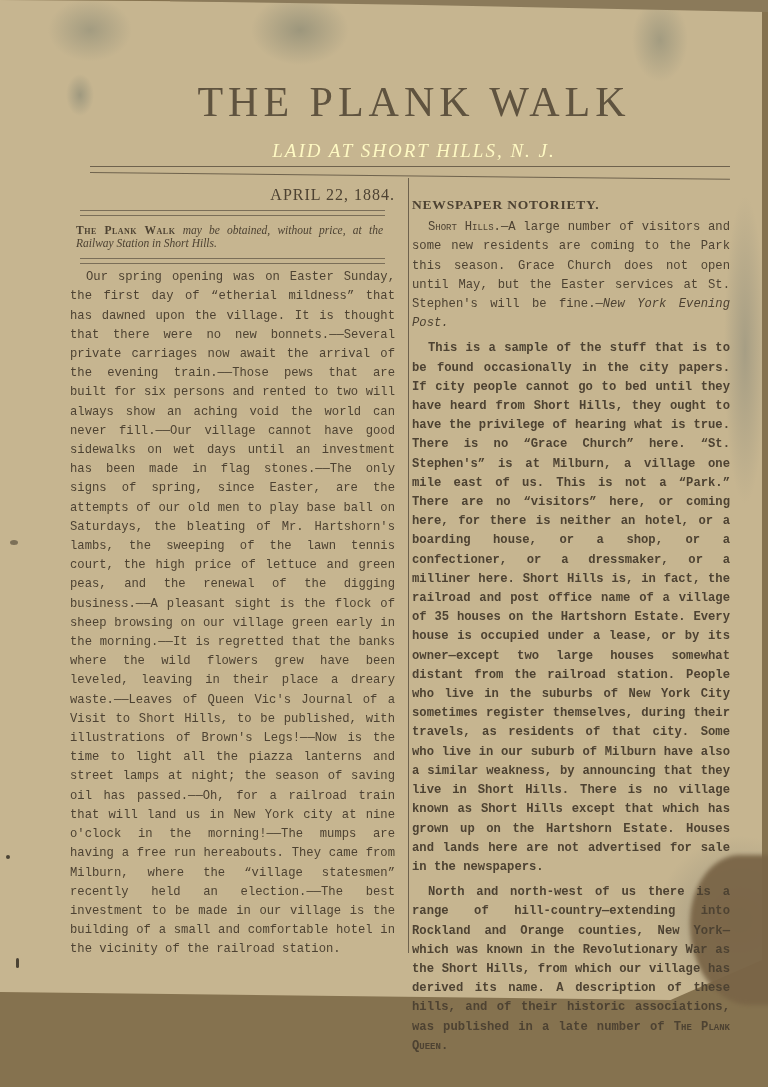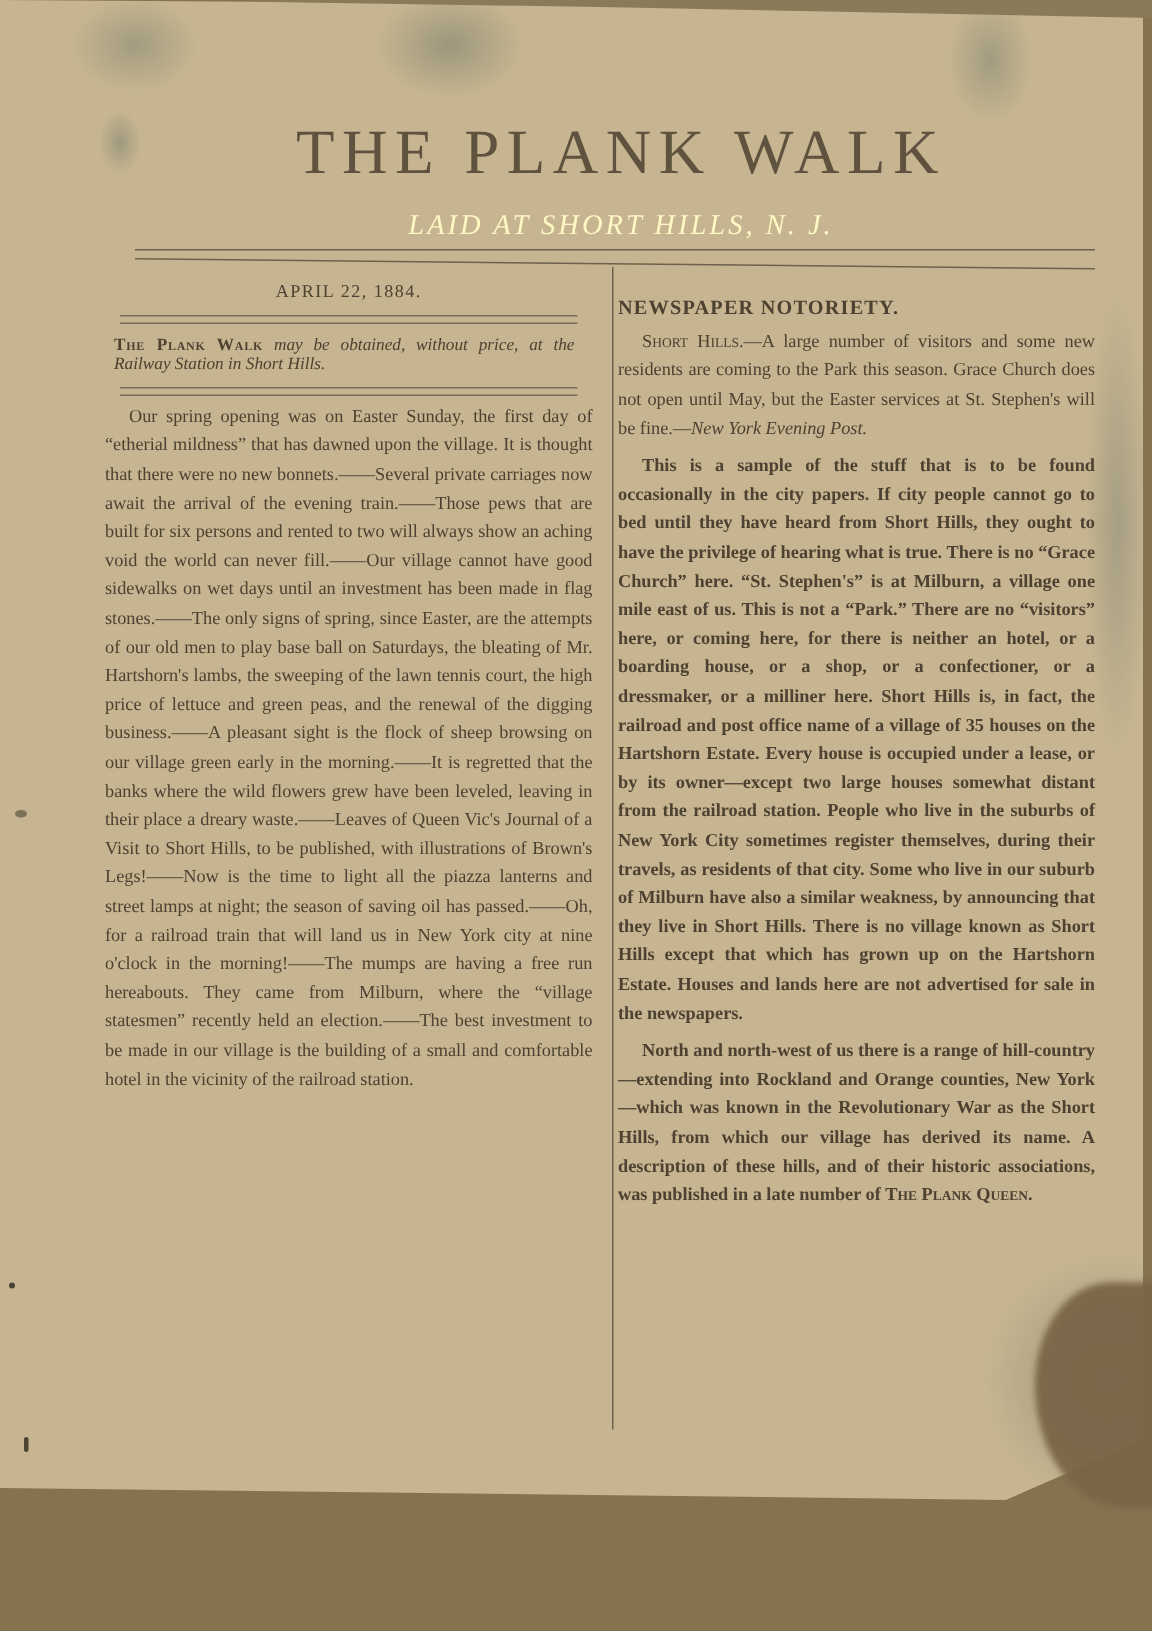--- a/index.html
+++ b/index.html
@@ -62,31 +62,31 @@
       border-left: 1px solid #6e624d;
     }
     .col {
       position: absolute; color: #4d4232;
       font-size: 12.2px; line-height: 19.2px;
       text-align: justify;
     }
     .col.left { left: 70px; top: 185px; width: 325px; }
     .col.right { left: 412px; top: 195px; width: 318px; font-weight: bold; }
     .date {
-      text-align: center; font-size: 12px; letter-spacing: 1px; margin: 0 0 6px 0;
+      text-align: right; font-size: 16px; letter-spacing: 1px; margin: 0 0 6px 0;
     }
     .thin-rule { height: 0; border-top: 1px solid #7a6e58; margin: 4px 10px; }
     .notice {
       font-size: 11.5px; line-height: 13px; font-style: italic; margin: 8px 12px 8px 6px;
     }
     .notice .sc { font-style: normal; font-variant: small-caps; font-weight: bold; letter-spacing: 0.5px; }
     .section-head {
       text-align: left; font-weight: bold; font-size: 14px; letter-spacing: 0.5px; margin: 18px 0 6px 0;
     }
-    .para { text-indent: 16px; margin: 0; }
+    .para { text-indent: 16px; margin: 0; font-family: Liberation Mono, monospace; }
     .right .section-head { margin: 0 0 4px 0; font-size: 13.5px; letter-spacing: 0.8px; }
     .right .para { margin-bottom: 6px; }
     .sc2 { font-variant: small-caps; }
     .it { font-style: italic; }
     .speck { position: absolute; background: #4b4334; border-radius: 50%; }
   </style>
 </head>
 <body>
 
 <div class="backing"></div>

